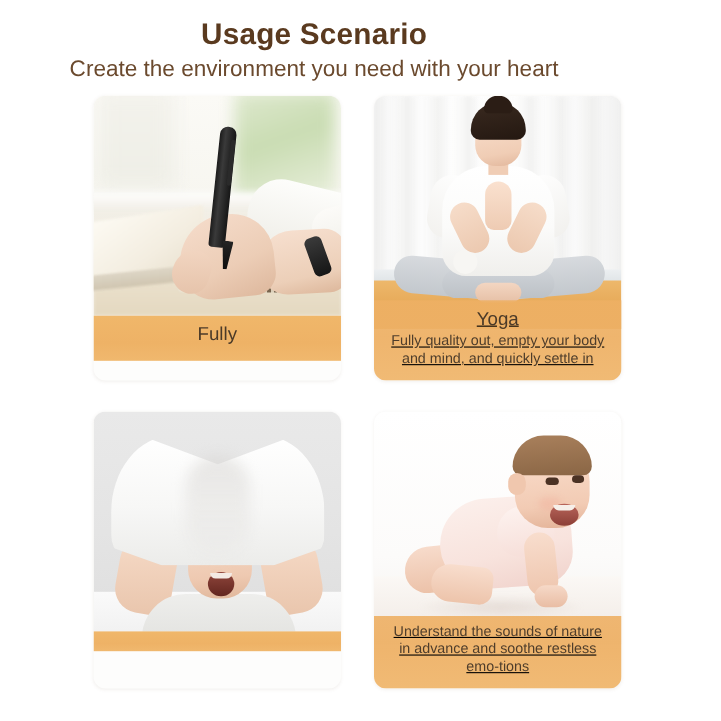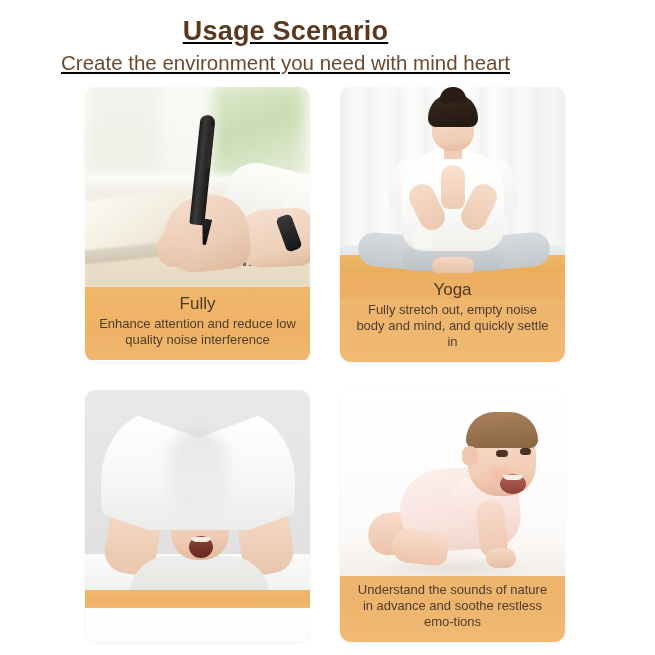--- a/index.html
+++ b/index.html
@@ -22,21 +22,20 @@
     background: #ffffff;
   }
 
   
   .header {
     position: absolute;
     top: 14px;
     left: 0;
     width: 571px;
     text-align: center;
-    text-decoration: underline;
   }
   .page-title {
     font-size: 27px;
     font-weight: bold;
     color: #5a3a1f;
     letter-spacing: 0.2px;
     line-height: 34px;
     margin: 0;
   }
   .page-subtitle {
@@ -78,20 +77,21 @@
 
   
   .card-caption {
     position: relative;
     padding: 6px 10px 12px 10px;
     text-align: center;
     background: linear-gradient(180deg, #f0b76a 0%, #eeb266 60%, #f0b86e 100%);
   }
   .card-caption.translucent {
     background: linear-gradient(180deg, rgba(238,176,100,0.90) 0%, rgba(238,177,102,0.95) 45%, rgba(240,184,112,0.97) 100%);
+    text-decoration: underline;
   }
   
   .card.overlap .card-photo { margin-bottom: -26px; }
   .card.overlap .card-caption { z-index: 2; }
 
   .caption-title {
     font-size: 17px;
     color: #4b3a28;
     line-height: 22px;
     margin: 0 0 1px 0;
@@ -454,21 +454,21 @@
     filter: blur(3px);
   }
 </style>
 </head>
 <body>
 
 <div class="page">
 
   <div class="header">
     <h1 class="page-title">Usage Scenario</h1>
-    <p class="page-subtitle">Create the environment you need with mind heart</p>
+    <p class="page-subtitle">Create the environment you need with your heart</p>
   </div>
 
   <div class="cards">
 
     <div class="card">
       <div class="card-photo">
         <div class="study-bg"></div>
         <div class="ph study-window2"></div>
         <div class="ph study-window"></div>
         <div class="ph study-sill"></div>
@@ -482,21 +482,20 @@
         <div class="ph hand-b"></div>
         <div class="ph watch-b"></div>
         <div class="ph hand-a"></div>
         <div class="ph hand-a-thumb"></div>
         <div class="ph study-pen"></div>
         <div class="ph study-pen-clip"></div>
         <div class="ph study-pen-tip"></div>
       </div>
       <div class="card-caption">
         <p class="caption-title">Fully</p>
-        <p class="caption-desc">Enhance attention and reduce low quality noise interference</p>
       </div>
     </div>
 
     <div class="card overlap">
       <div class="card-photo tall">
         <div class="yoga-bg"></div>
         <div class="ph yoga-curtain"></div>
         <div class="ph yoga-floor"></div>
         <div class="ph yoga-mat"></div>
         <div class="ph yoga-leg-l"></div>
@@ -510,21 +509,21 @@
         <div class="ph yoga-forearm-l"></div>
         <div class="ph yoga-forearm-r"></div>
         <div class="ph yoga-hands"></div>
         <div class="ph yoga-neck"></div>
         <div class="ph yoga-head"></div>
         <div class="ph yoga-hair"></div>
         <div class="ph yoga-bun"></div>
       </div>
       <div class="card-caption translucent">
         <p class="caption-title">Yoga</p>
-        <p class="caption-desc">Fully stretch out, empty noise body and mind, and quickly settle in</p>
+        <p class="caption-desc">Fully quality out, empty your body and mind, and quickly settle in</p>
       </div>
     </div>
 
     <div class="card">
       <div class="card-photo">
         <div class="ins-bg"></div>
         <div class="ph ins-bed"></div>
         <div class="ph ins-arm-l"></div>
         <div class="ph ins-arm-r"></div>
         <div class="ph ins-shirt"></div>

